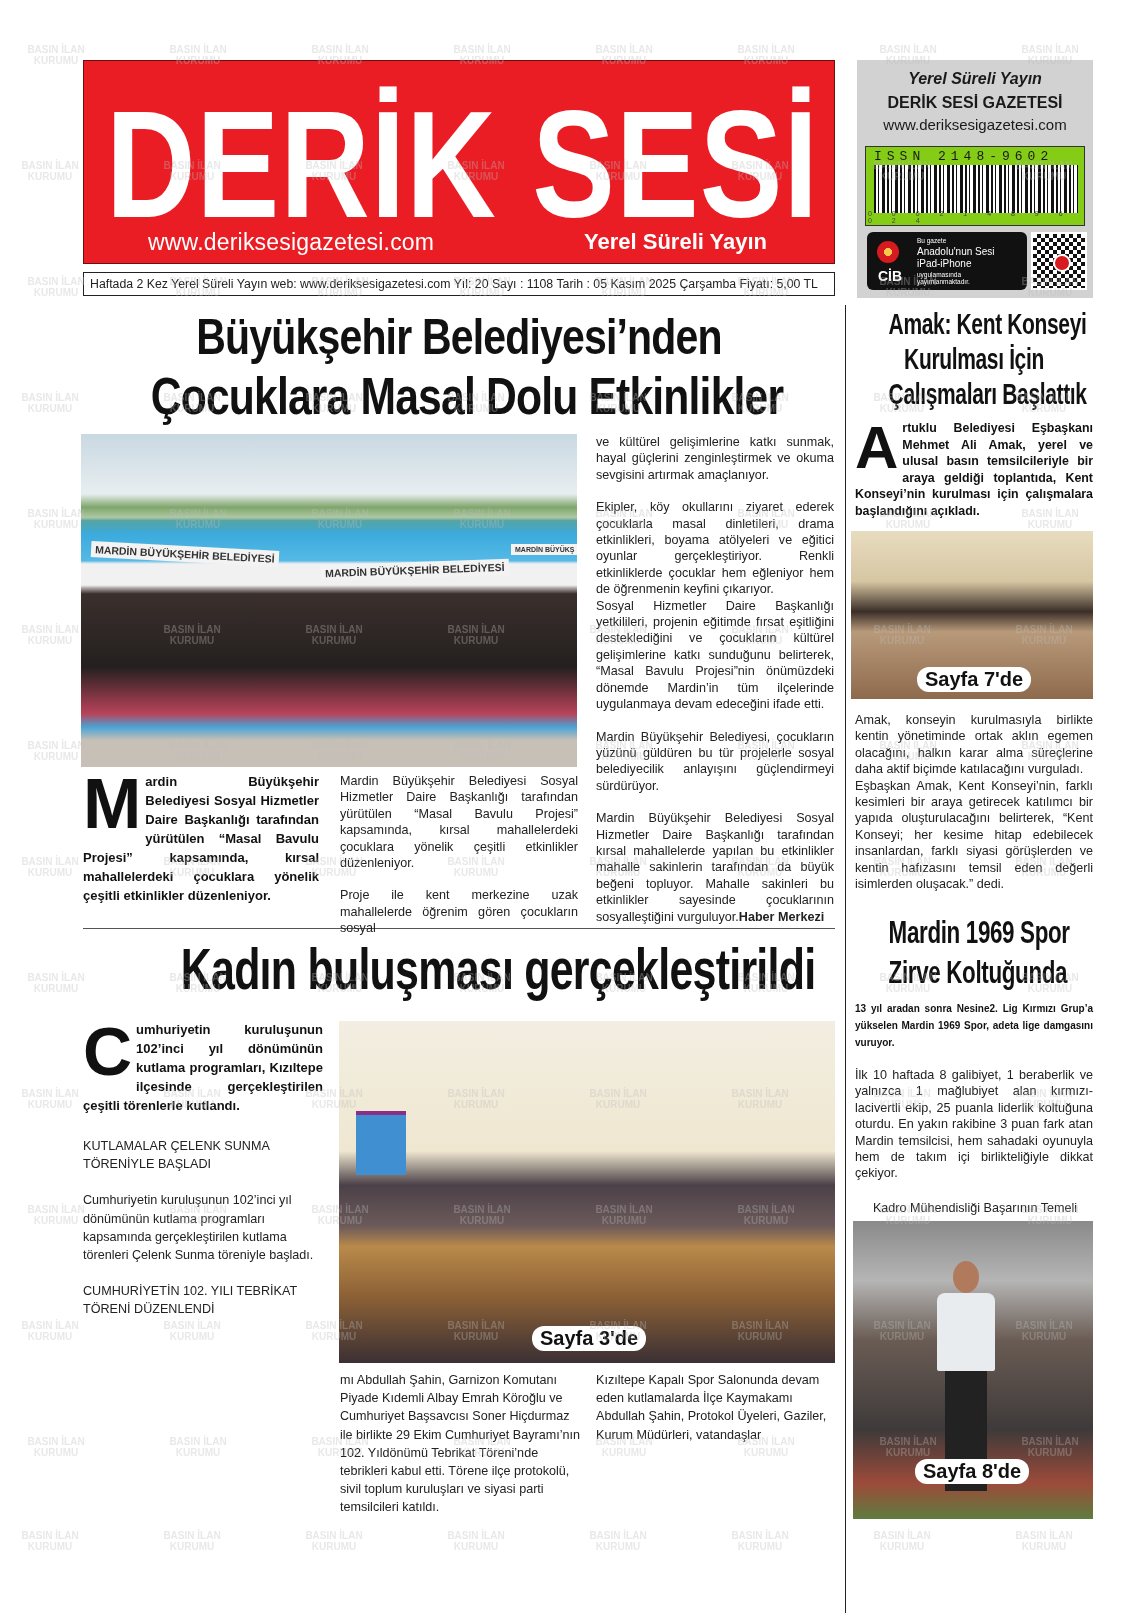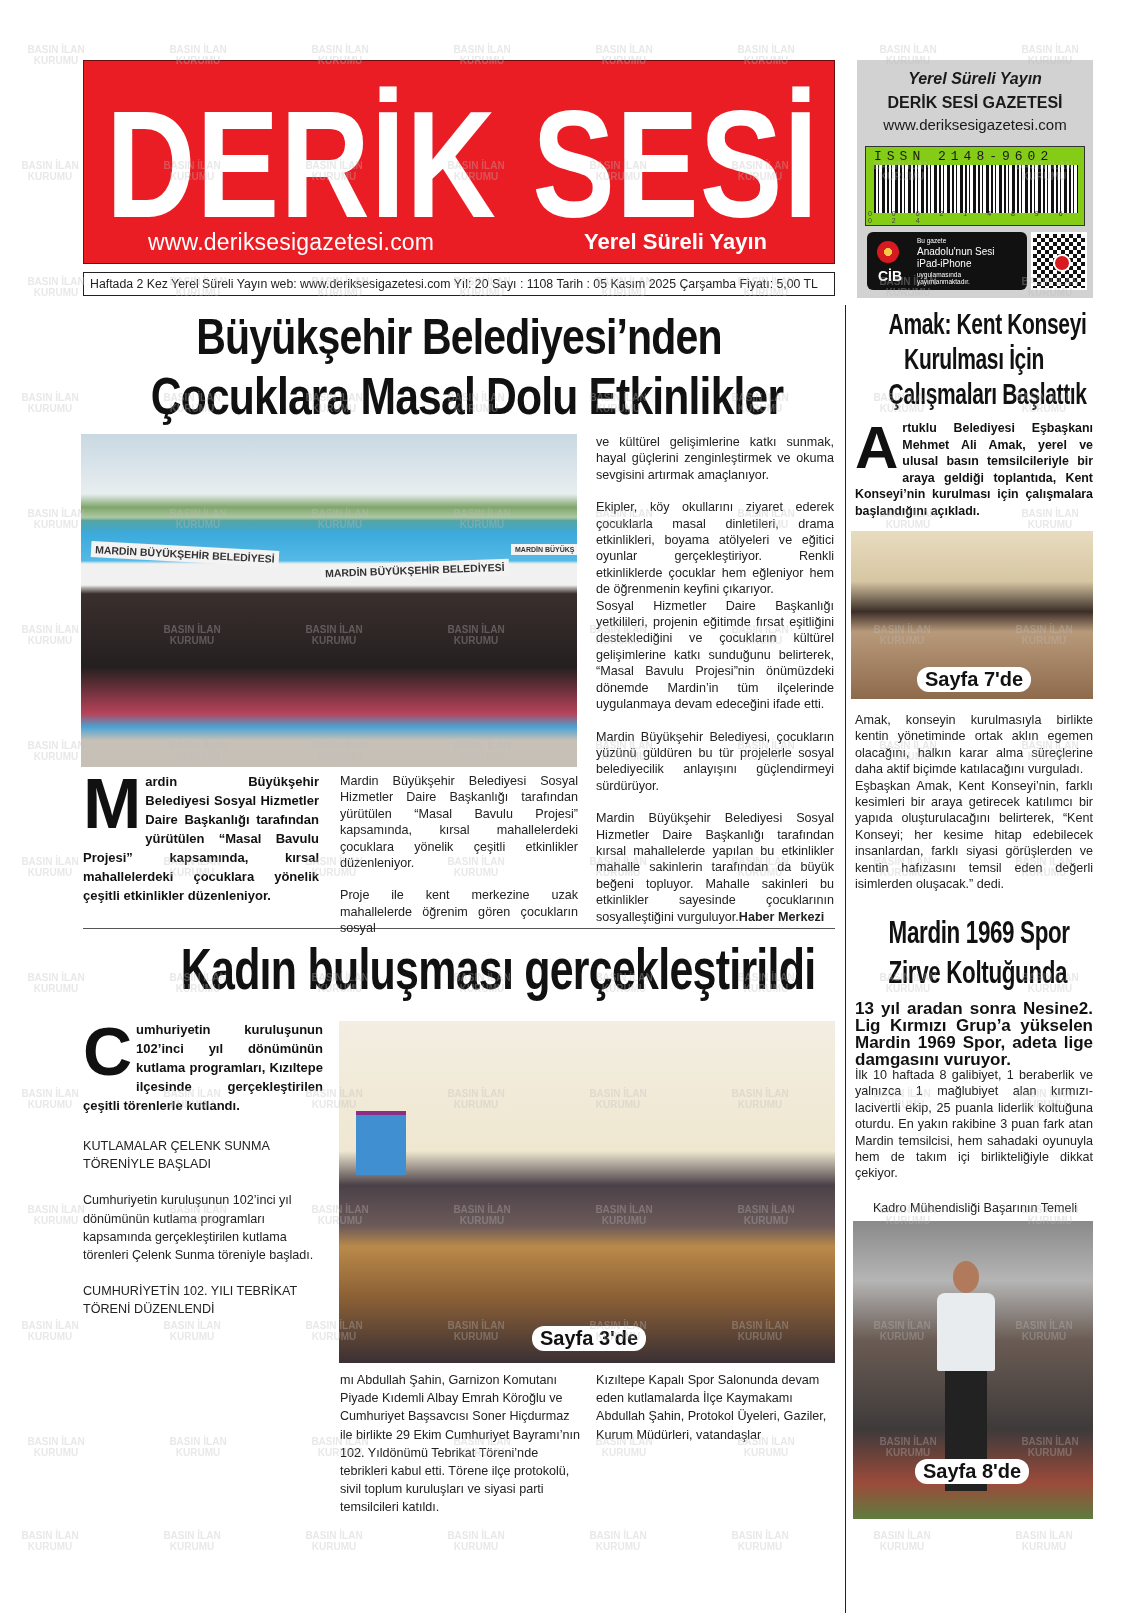--- a/index.html
+++ b/index.html
@@ -632,21 +632,21 @@
 <div class="txt" style="left:340px;top:1371px;width:242px;line-height:18.2px;text-align:left;">mı Abdullah Şahin, Garnizon Komutanı Piyade Kıdemli Albay Emrah Köroğlu ve Cumhuriyet Başsavcısı Soner Hiçdurmaz ile birlikte 29 Ekim Cumhuriyet Bayramı’nın 102. Yıldönümü Tebrikat Töreni’nde tebrikleri kabul etti. Törene ilçe protokolü, sivil toplum kuruluşları ve siyasi parti temsilcileri katıldı.</div>
 
 <div class="txt" style="left:596px;top:1371px;width:240px;line-height:18.2px;text-align:left;">
   <p>Kızıltepe Kapalı Spor Salonunda devam eden kutlamalarda İlçe Kaymakamı Abdullah Şahin, Protokol Üyeleri, Gaziler, Kurum Müdürleri, vatandaşlar</p>
 </div>
 
 <div class="hl hl-side" style="top:912px;font-size:32px;line-height:40px;">
   <div>Mardin 1969 Spor</div>
   <div>Zirve Koltuğunda</div>
 </div>
-<div class="txt bold" style="left:855px;top:1000px;width:238px;font-size:17px;line-height:17px;">13 yıl aradan sonra Nesine2. Lig Kırmızı Grup’a yükselen Mardin 1969 Spor, adeta lige damgasını vuruyor.</div>
+<div class="txt bold" style="left:855px;top:1000px;width:238px;font-size:10px;line-height:17px;">13 yıl aradan sonra Nesine2. Lig Kırmızı Grup’a yükselen Mardin 1969 Spor, adeta lige damgasını vuruyor.</div>
 <div class="txt" style="left:855px;top:1067px;width:238px;">İlk 10 haftada 8 galibiyet, 1 beraberlik ve yalnızca 1 mağlubiyet alan kırmızı-lacivertli ekip, 25 puanla liderlik koltuğuna oturdu. En yakın rakibine 3 puan fark atan Mardin temsilcisi, hem sahadaki oyunuyla hem de takım içi birlikteliğiyle dikkat çekiyor.</div>
 <div class="txt" style="left:855px;top:1200px;width:240px;text-align:center;white-space:nowrap;">Kadro Mühendisliği Başarının Temeli</div>
 <div class="photo photo-coach">
   <div class="coach">
     <div class="head"></div>
       <div class="shirt"></div>
       <div class="pants"></div>
   </div>
   <span class="sayfa" style="left:62px;top:238px;">Sayfa 8'de</span>
 </div>

